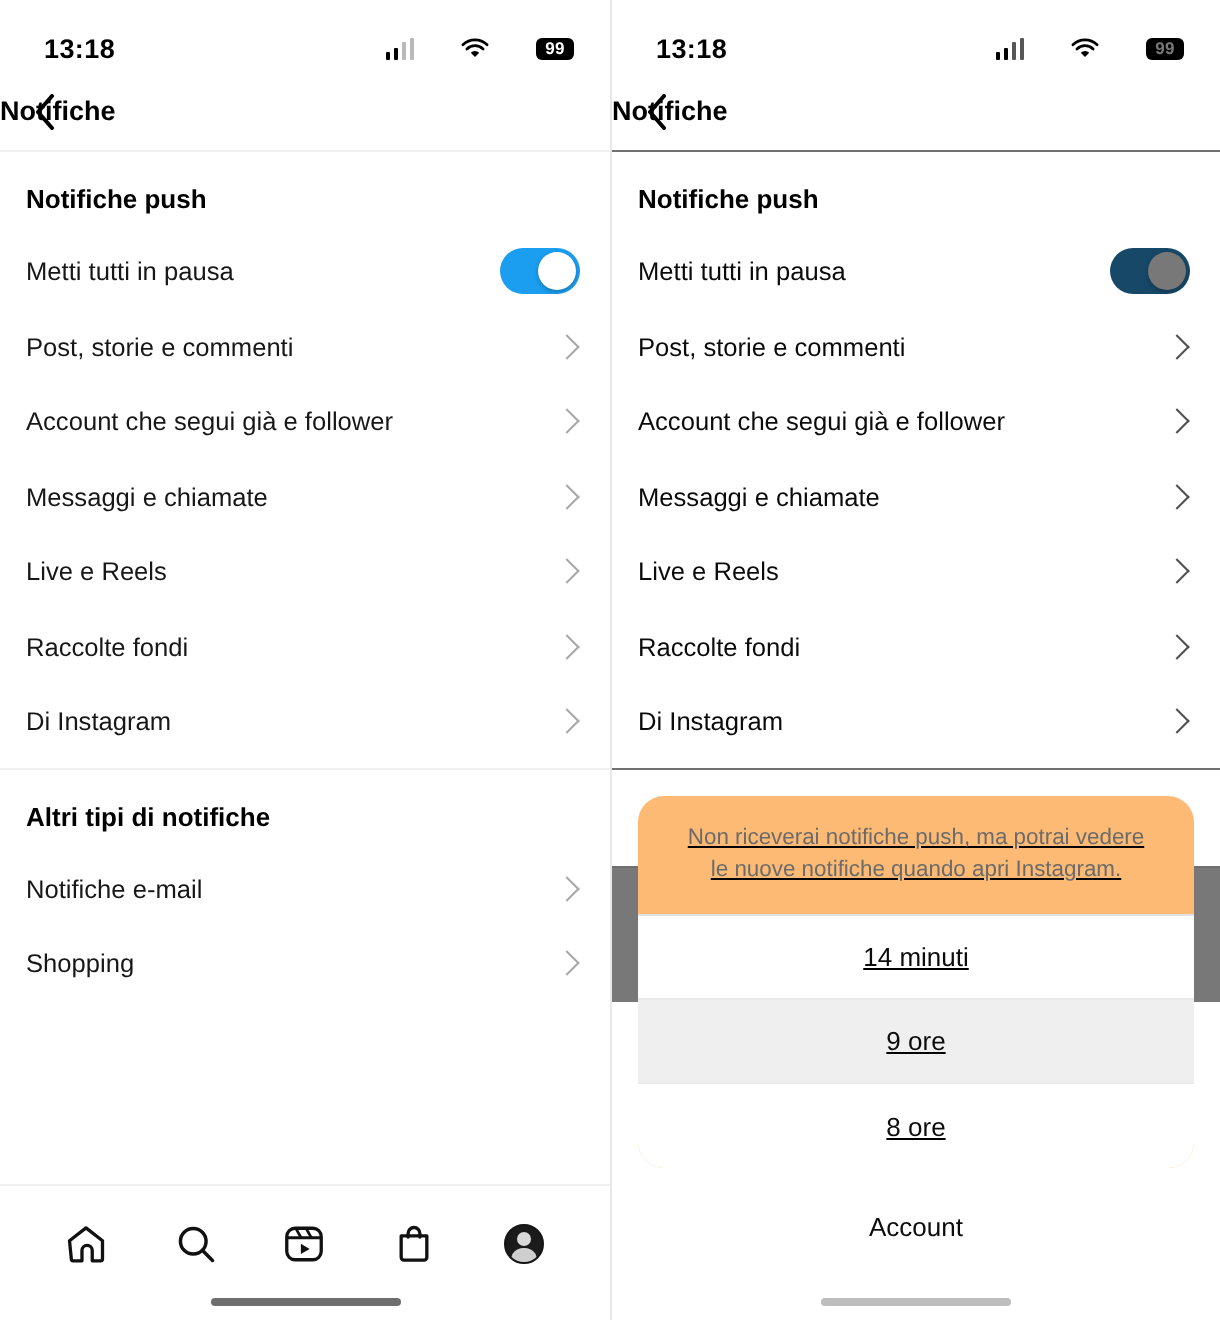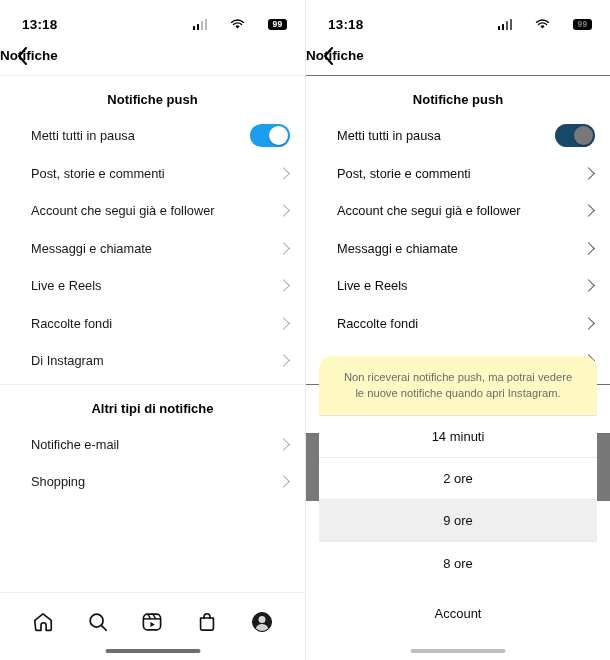--- a/index.html
+++ b/index.html
@@ -39,28 +39,28 @@
     position:relative; border-bottom:1px solid #efefef;
   }
   .back{ position:absolute; left:9px; width:26px; height:26px;
          display:flex; align-items:center; justify-content:center; }
   .nav-title{ width:100%; font-size:13.5px;
               font-weight:600; color:#000; padding-right:4px; }
 
   
   .section-head{
     padding:16px 13px 10px 13px;
-    font-size:13px; font-weight:700; color:#000;text-align:center;
+    font-size:13px; font-weight:700; color:#000;
   }
   .divider{ height:1px; background:#efefef; margin:4px 0 0 0; }
   .row{
     height:37.5px; display:flex; align-items:center;
     padding:0 13px; justify-content:space-between;
   }
-  .row-label{ font-size:12.8px; color:#171717;margin-left:18px; }
+  .row-label{ font-size:12.8px; color:#171717; }
   .chev{ width:9px; height:9px; border-right:1.4px solid #a8a8a8;
          border-top:1.4px solid #a8a8a8; transform:rotate(45deg); margin-right:4px; }
 
   
   .toggle{
     width:40px; height:23px; border-radius:12px; background:#1b9df0;
     position:relative; flex:none; margin-right:2px;
   }
   .toggle .knob{
     position:absolute; top:2px; right:2px; width:19px; height:19px;
@@ -93,21 +93,21 @@
   
   .dim-layer{ filter:brightness(.47) saturate(.8); }
   .scrim{ position:absolute; inset:0; background:rgba(0,0,0,0); }
 
   
   .sheet-wrap{
     position:absolute; left:0; right:0; bottom:0;
     padding:0 13px 26px 13px; z-index:5;
   }
   .sheet{
-    background:#fef9c3; border-radius:13px; overflow:hidden;
+    background:#fdba74; border-radius:13px; overflow:hidden;text-decoration:underline;
   }
   .sheet-msg{
     padding:14px 22px 13px 22px; text-align:center;
     font-size:11.2px; line-height:1.42; color:#6b6b6b;
     border-bottom:1px solid #e3e3e3;
   }
   .sheet-opt{
     height:42px; display:flex; align-items:center; justify-content:center;
     font-size:13px; color:#0c0c0c; border-bottom:1px solid #eaeaea;
     background:#fff;
@@ -357,21 +357,20 @@
         </div>
       </div>
     </div>
 
     <div class="scrim"></div>
 
     <div class="sheet-wrap">
       <div class="sheet">
         <div class="sheet-msg">Non riceverai notifiche push, ma potrai vedere le nuove notifiche quando apri Instagram.</div>
         <div class="sheet-opt">14 minuti</div>
-        <div class="sheet-opt">2 ore</div>
         <div class="sheet-opt pressed">9 ore</div>
         <div class="sheet-opt">8 ore</div>
       </div>
       <div class="sheet-cancel">Account</div>
     </div>
 
     <div class="home-ind-light"></div>
   </div>
 
 </div>

